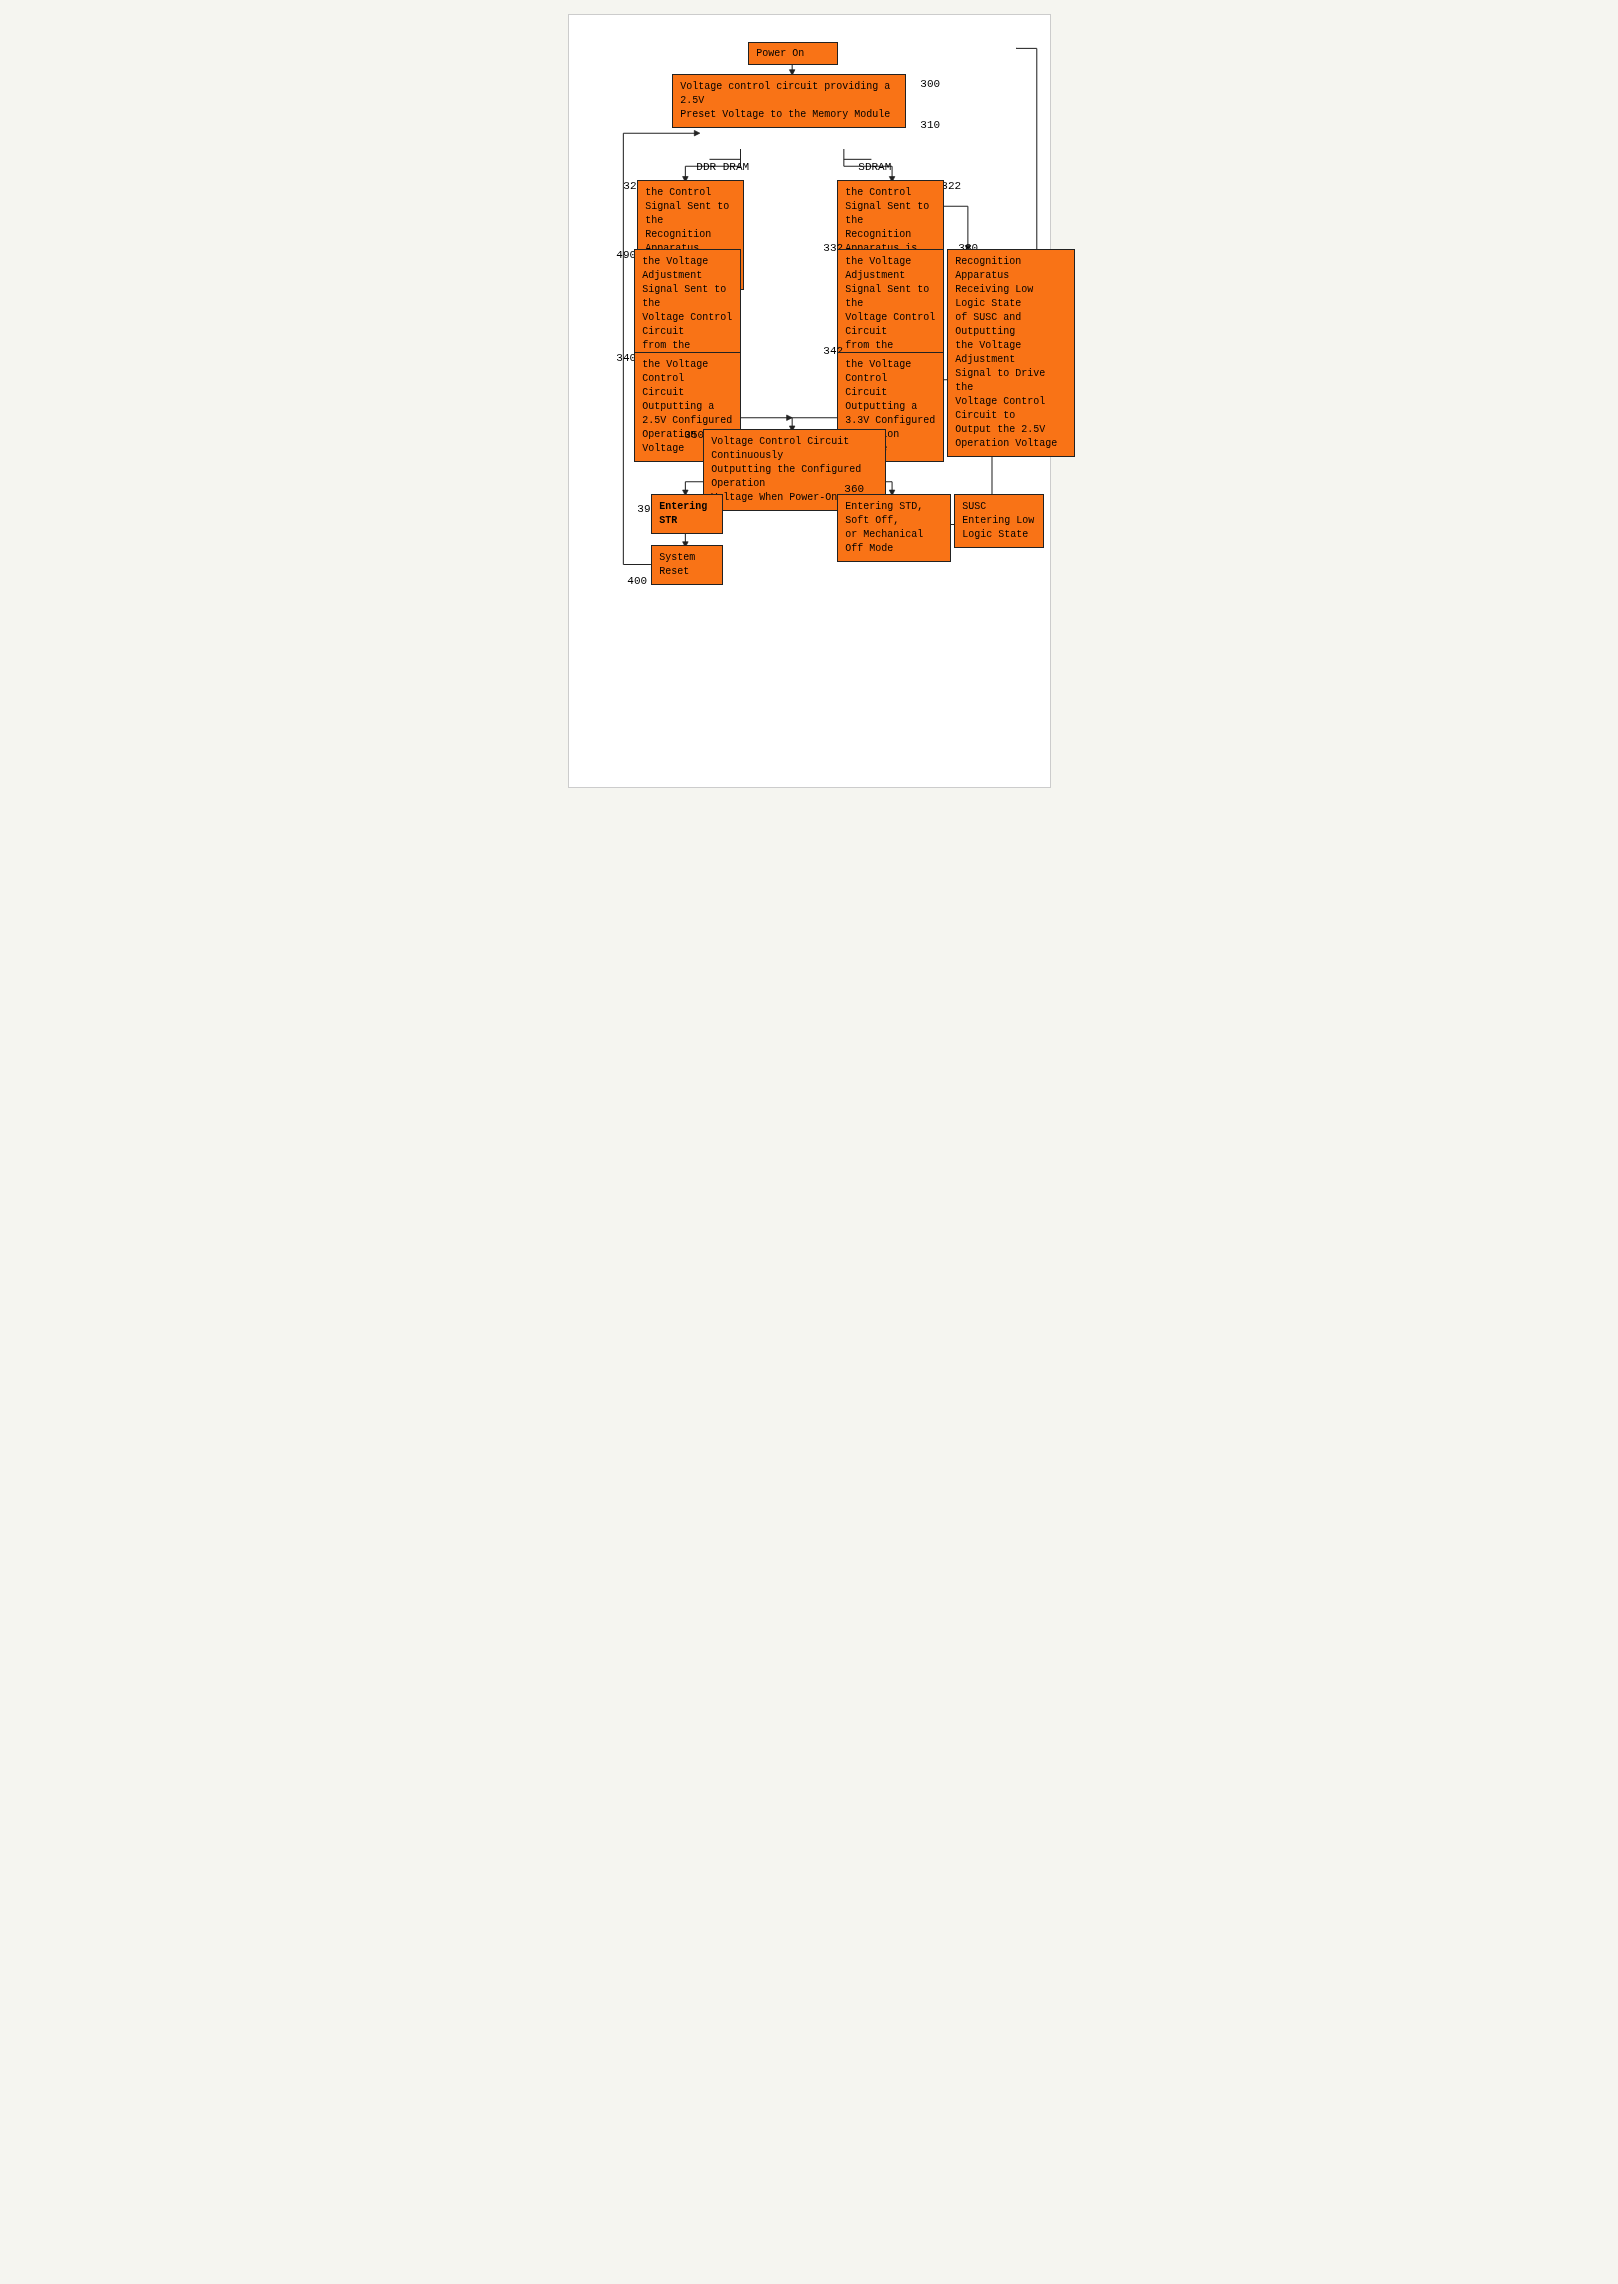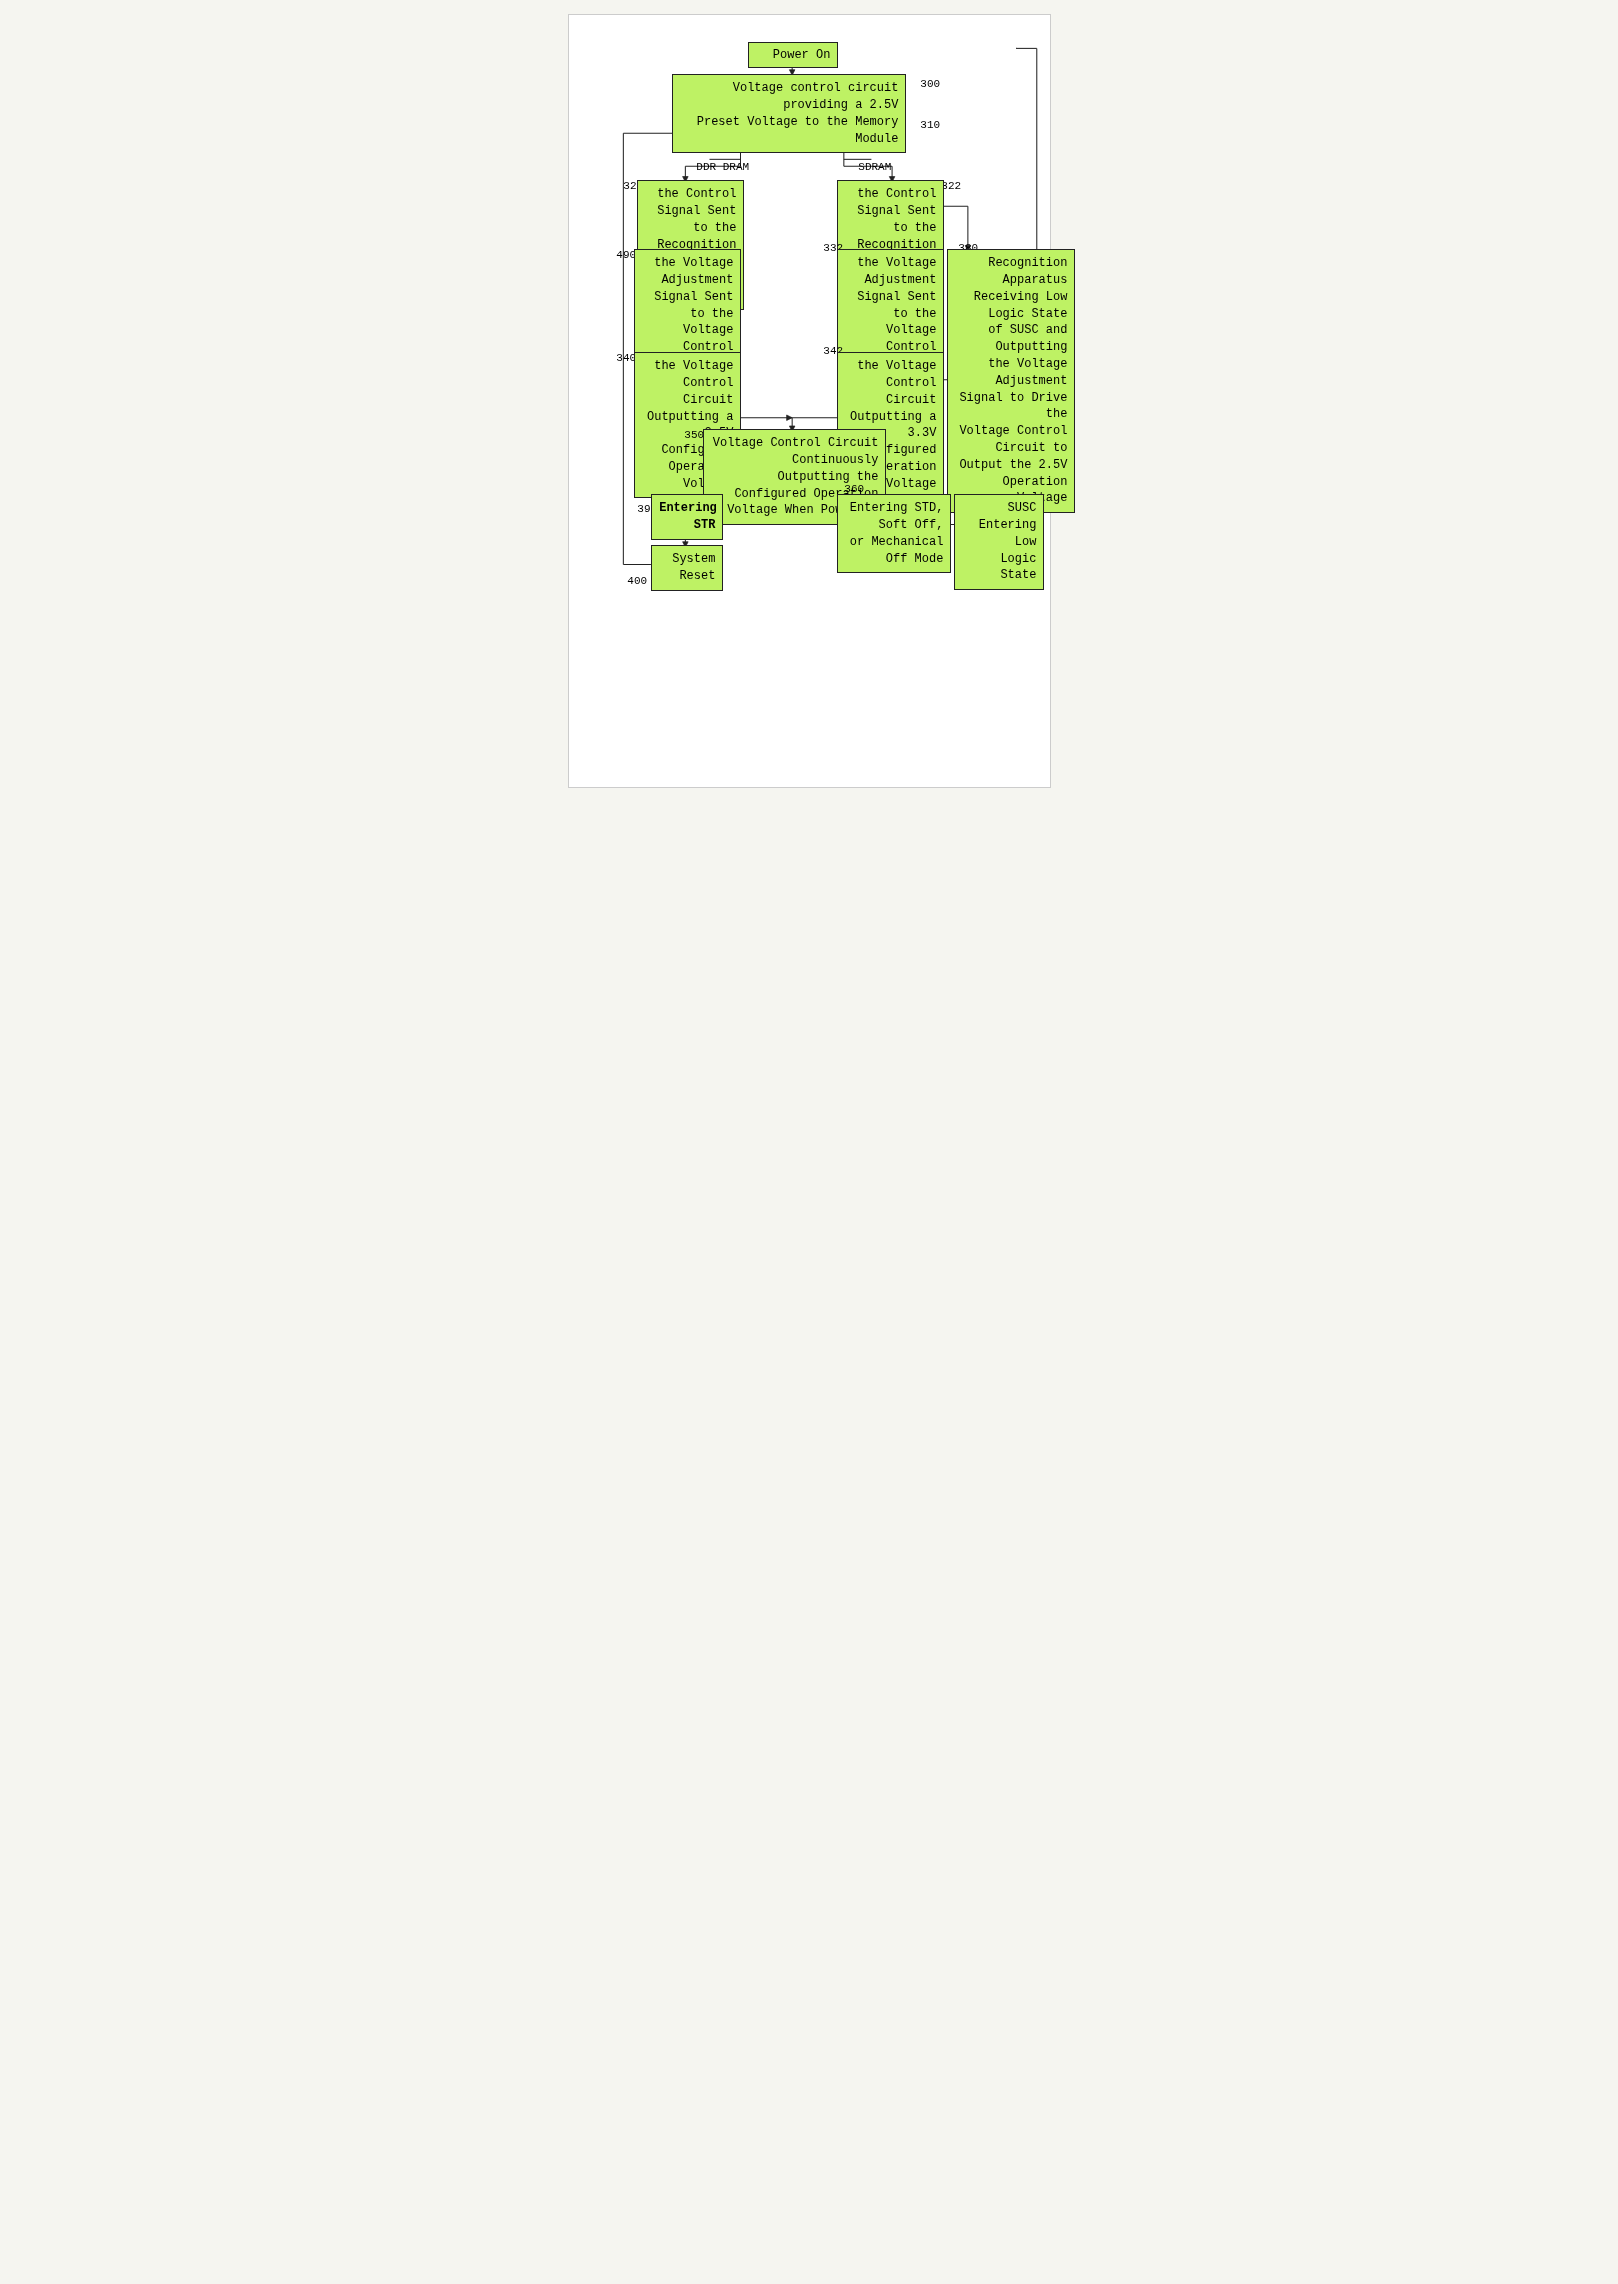--- a/index.html
+++ b/index.html
@@ -19,25 +19,25 @@
       padding: 20.7px 13.8px;
       position: relative;
       min-height: 759px;
     }
     .flowchart {
       position: relative;
       width: 100%;
     }
     .box {
       border: 1px solid #222;
-      background: #bef264;
+      background: #f97316;
       padding: 4.8px 6.9px;
-      font-size: 12px;
+      font-size: 10px;
       line-height: 1.4;
-      text-align: right;
+      text-align: left;
       position: absolute;
     }
     .label {
       position: absolute;
       font-size: 11px;
       font-family: 'Courier New', Courier, monospace;
     }
     svg.arrows {
       position: absolute;
       top: 0; left: 0;

